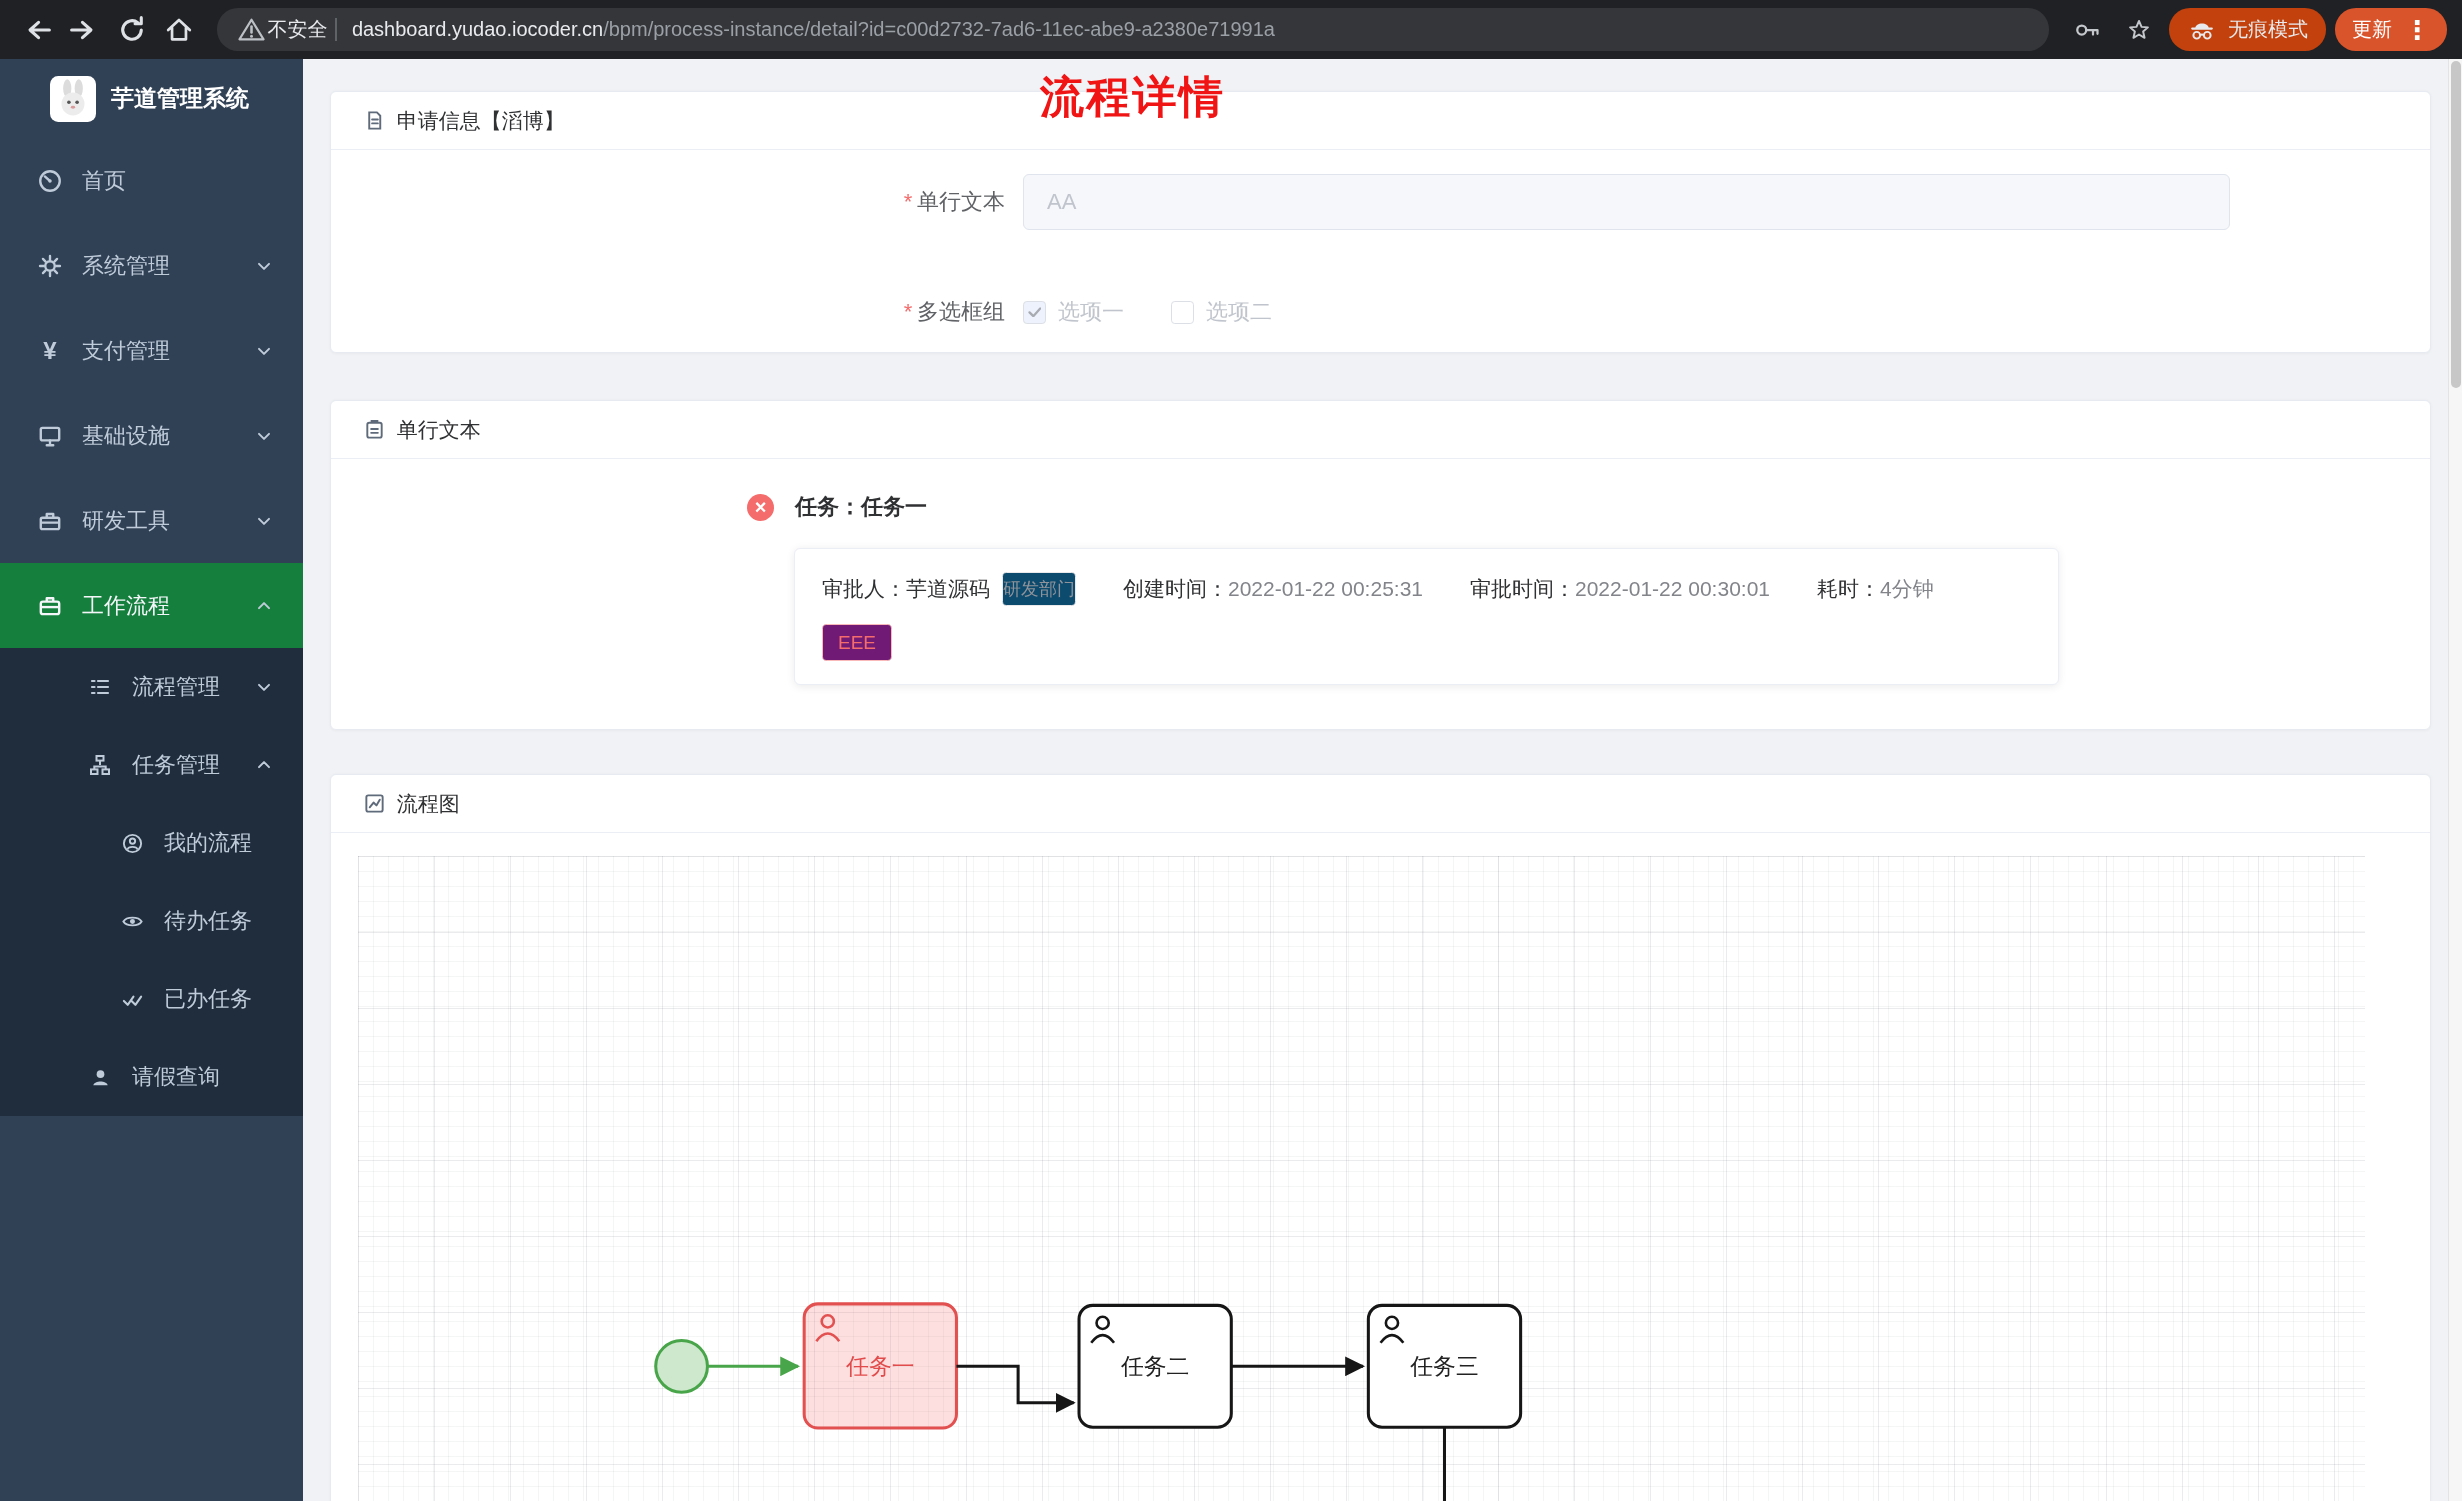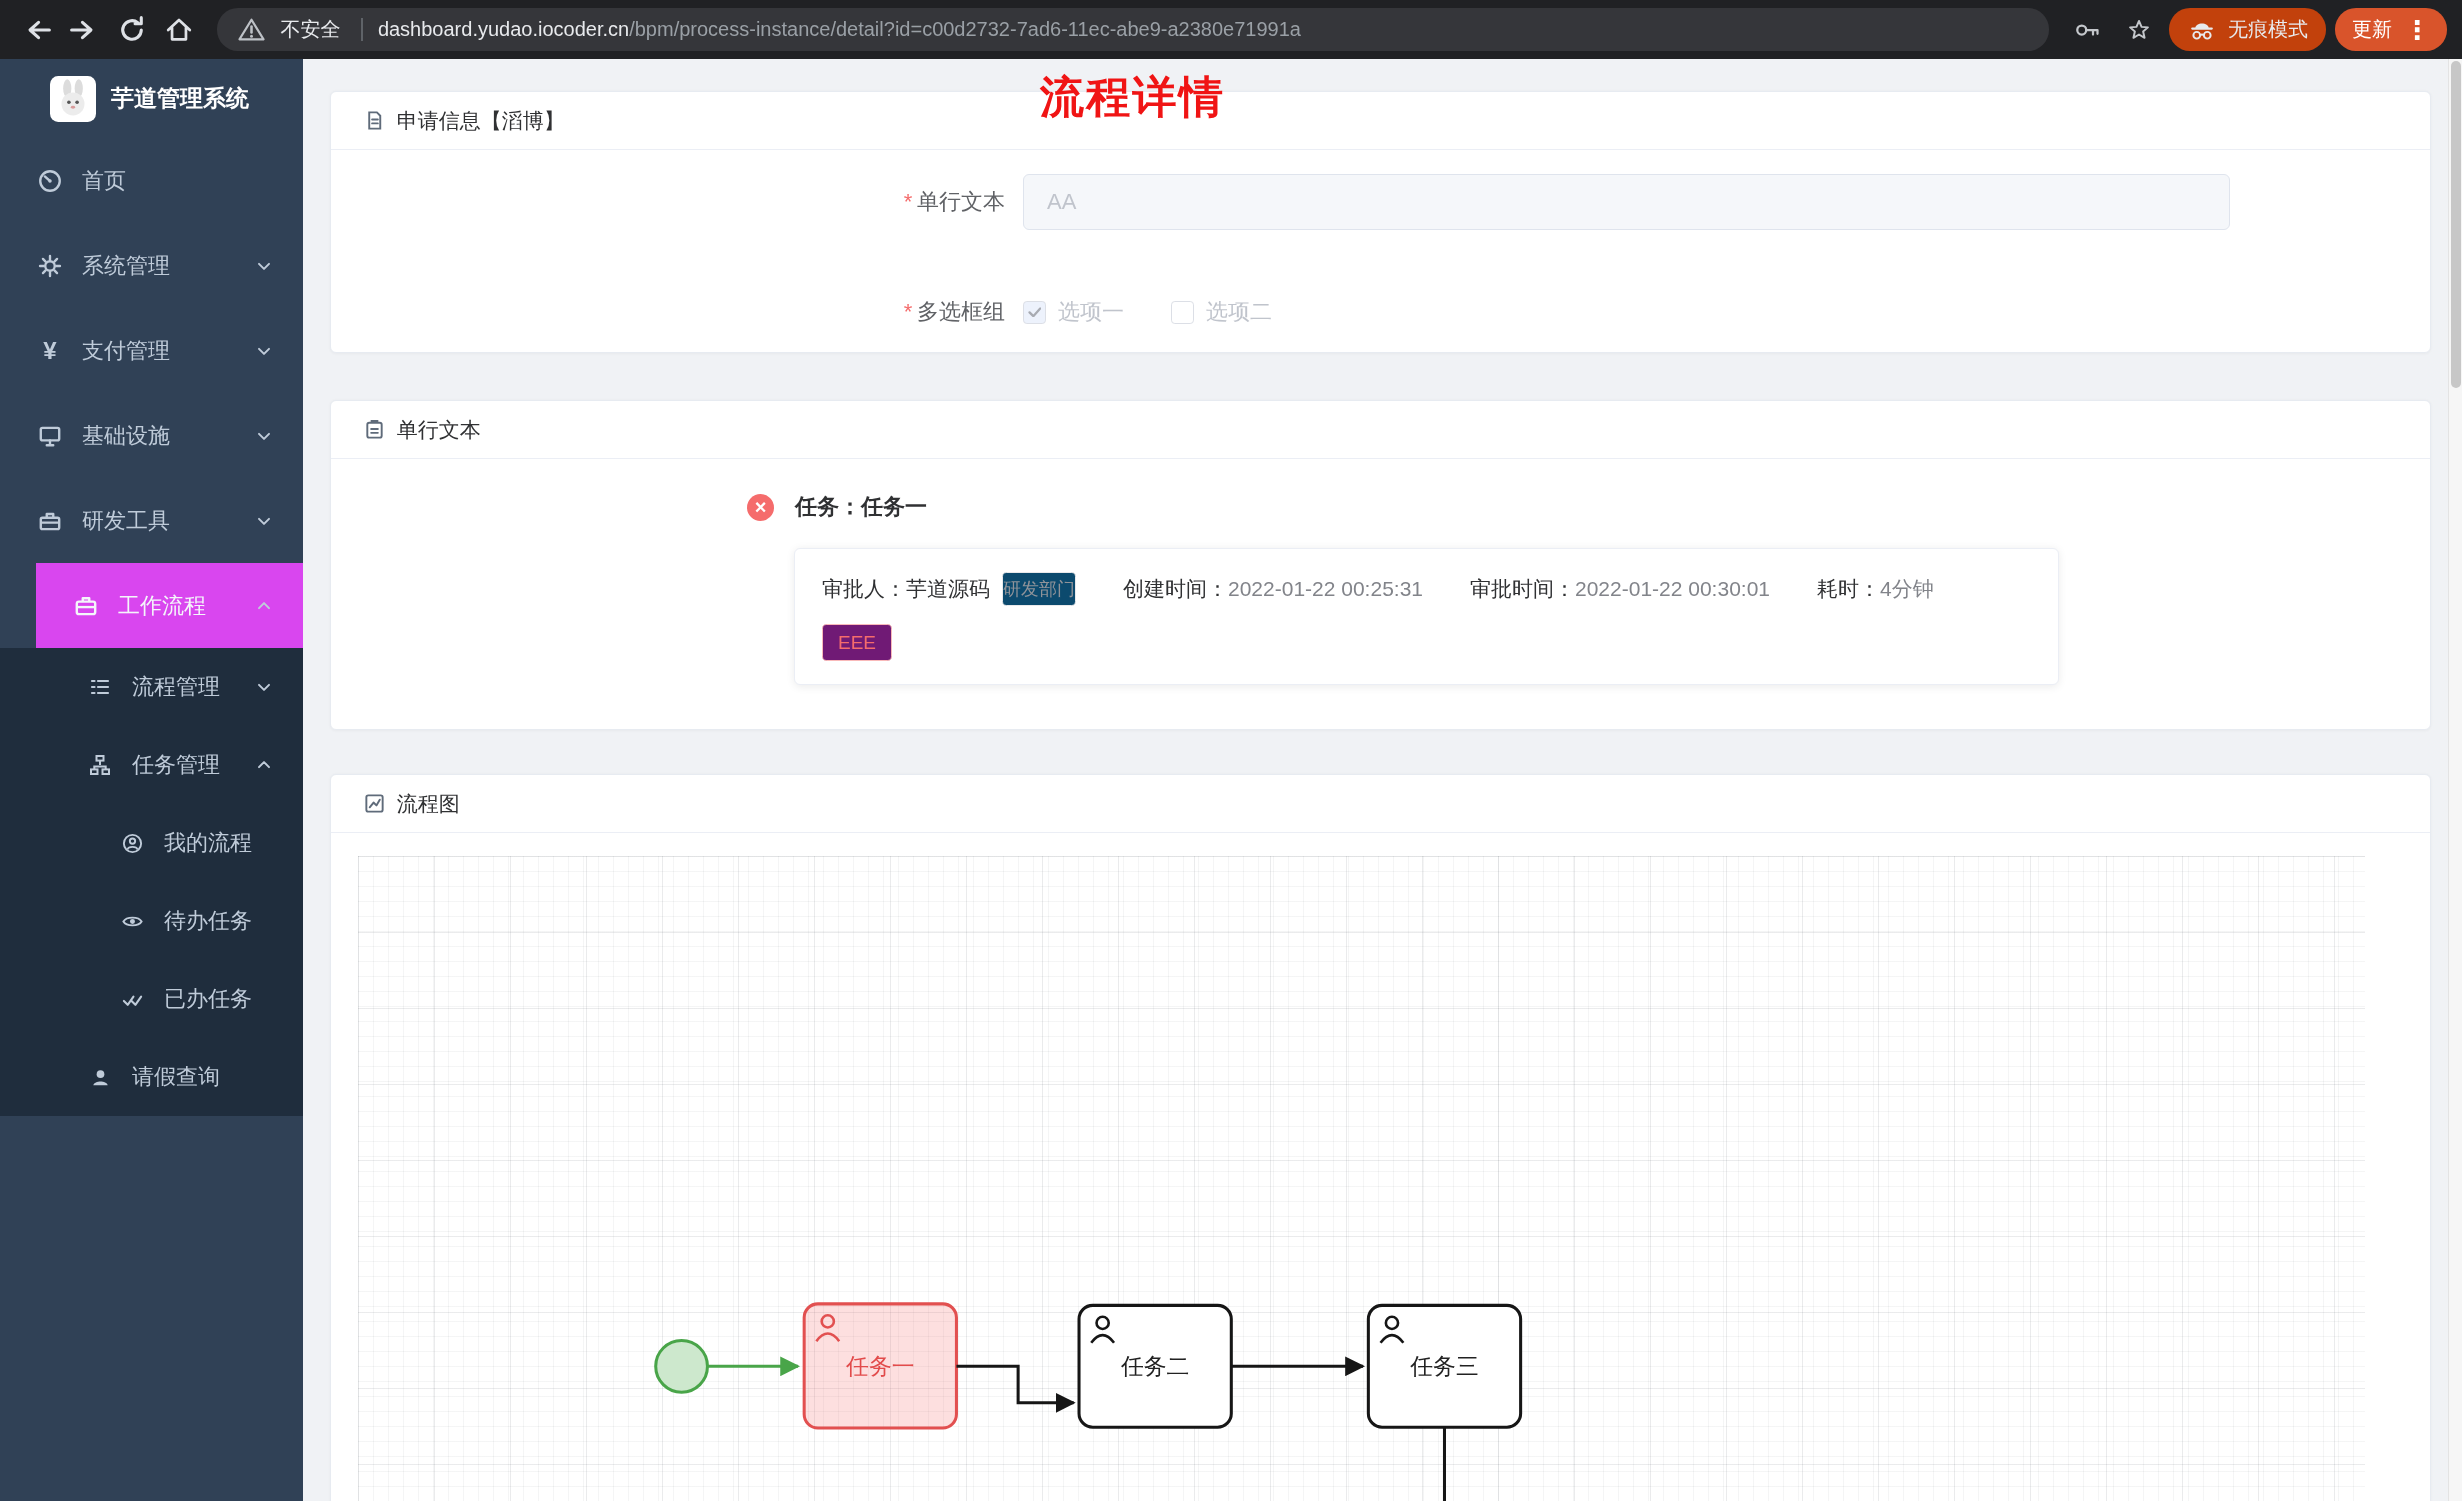--- a/index.html
+++ b/index.html
@@ -6,21 +6,21 @@
   html,body { width:2462px; height:1501px; overflow:hidden; background:#f0f2f5;
     font-family:"Liberation Sans","DejaVu Sans",sans-serif; }
 
   
   .browser { position:absolute; top:0; left:0; width:2462px; height:59px; background:#202124;
     display:flex; align-items:center; padding:0 15px; gap:4.6px; z-index:20; }
   .nav-btn { width:43px; height:43px; border-radius:50%; display:flex; align-items:center;
     justify-content:center; color:#dee1e6; flex:0 0 auto; cursor:pointer; }
   .address-bar { flex:1; height:43px; background:#35363a; border-radius:21px; margin:0 12px;
     display:flex; align-items:center; padding:0 21px; font-size:20px; color:#e8eaed; min-width:0; }
-  .sec-label { margin:0 15px; color:#e8eaed; white-space:nowrap; }
+  .sec-label { margin:0 2px; color:#e8eaed; white-space:nowrap; }
   .addr-sep { width:1.5px; height:23px; background:#5f6368; margin:0 15px 0 6px; flex:0 0 auto; }
   .host { color:#e8eaed; white-space:nowrap; }
   .path { color:#9aa0a6; white-space:nowrap; overflow:hidden; text-overflow:ellipsis; }
   .right-group { display:flex; align-items:center; gap:9px; flex:0 0 auto; }
   .incog-badge { height:43px; border-radius:21px; background:#c2410c; display:flex; align-items:center;
     gap:10.7px; padding:0 18px; color:#e8eaed; font-size:20px; white-space:nowrap; }
   .update-pill { height:43px; border-radius:21px; background:#d9542b; color:#fff; display:flex;
     align-items:center; gap:12px; padding:0 17px; font-size:20px; cursor:pointer; white-space:nowrap; }
   .dots { font-size:26px; line-height:1; font-weight:700; }
 
@@ -28,21 +28,21 @@
   .sidebar { position:absolute; top:59px; left:0; width:303px; bottom:0; background:#304156;
     color:#bfcbd9; font-size:22px; }
   .logo { height:79px; display:flex; align-items:center; padding-left:50px; gap:15px; color:#fff;
     font-weight:700; font-size:23px; cursor:pointer; }
   .menu-item { height:85px; display:flex; align-items:center; padding:0 29px 0 35px; cursor:pointer;
     white-space:nowrap; }
   .menu-item .mi { width:30px; display:flex; justify-content:center; align-items:center;
     margin-right:17px; flex:0 0 auto; color:#bfcbd9; }
   .menu-item .chev { margin-left:auto; color:#bfcbd9; display:flex; }
   .chev.up svg { transform:rotate(180deg); }
-  .menu-item.active { color:#f4f6fa; background:#d946ef;margin-left:36px; }
+  .menu-item.active { color:#f4f6fa; background:#15803d; }
   .menu-item.active .mi { color:#f4f6fa; }
   .submenu { background:#1f2d3d; }
   .submenu .menu-item { height:78px; padding-left:65px;margin-left:20px; }
   .submenu .menu-item.lvl3 { padding-left:97px; }
   .yen-glyph { font-size:24px; line-height:1; font-weight:700; }
 
   
   .main { position:absolute; left:303px; top:59px; right:0; bottom:0; background:#f0f2f5; overflow:hidden; }
   .page-title { position:absolute; top:9px; left:737px; font-size:44px; color:#f01414;
     font-weight:700; letter-spacing:2.3px; z-index:5; }

